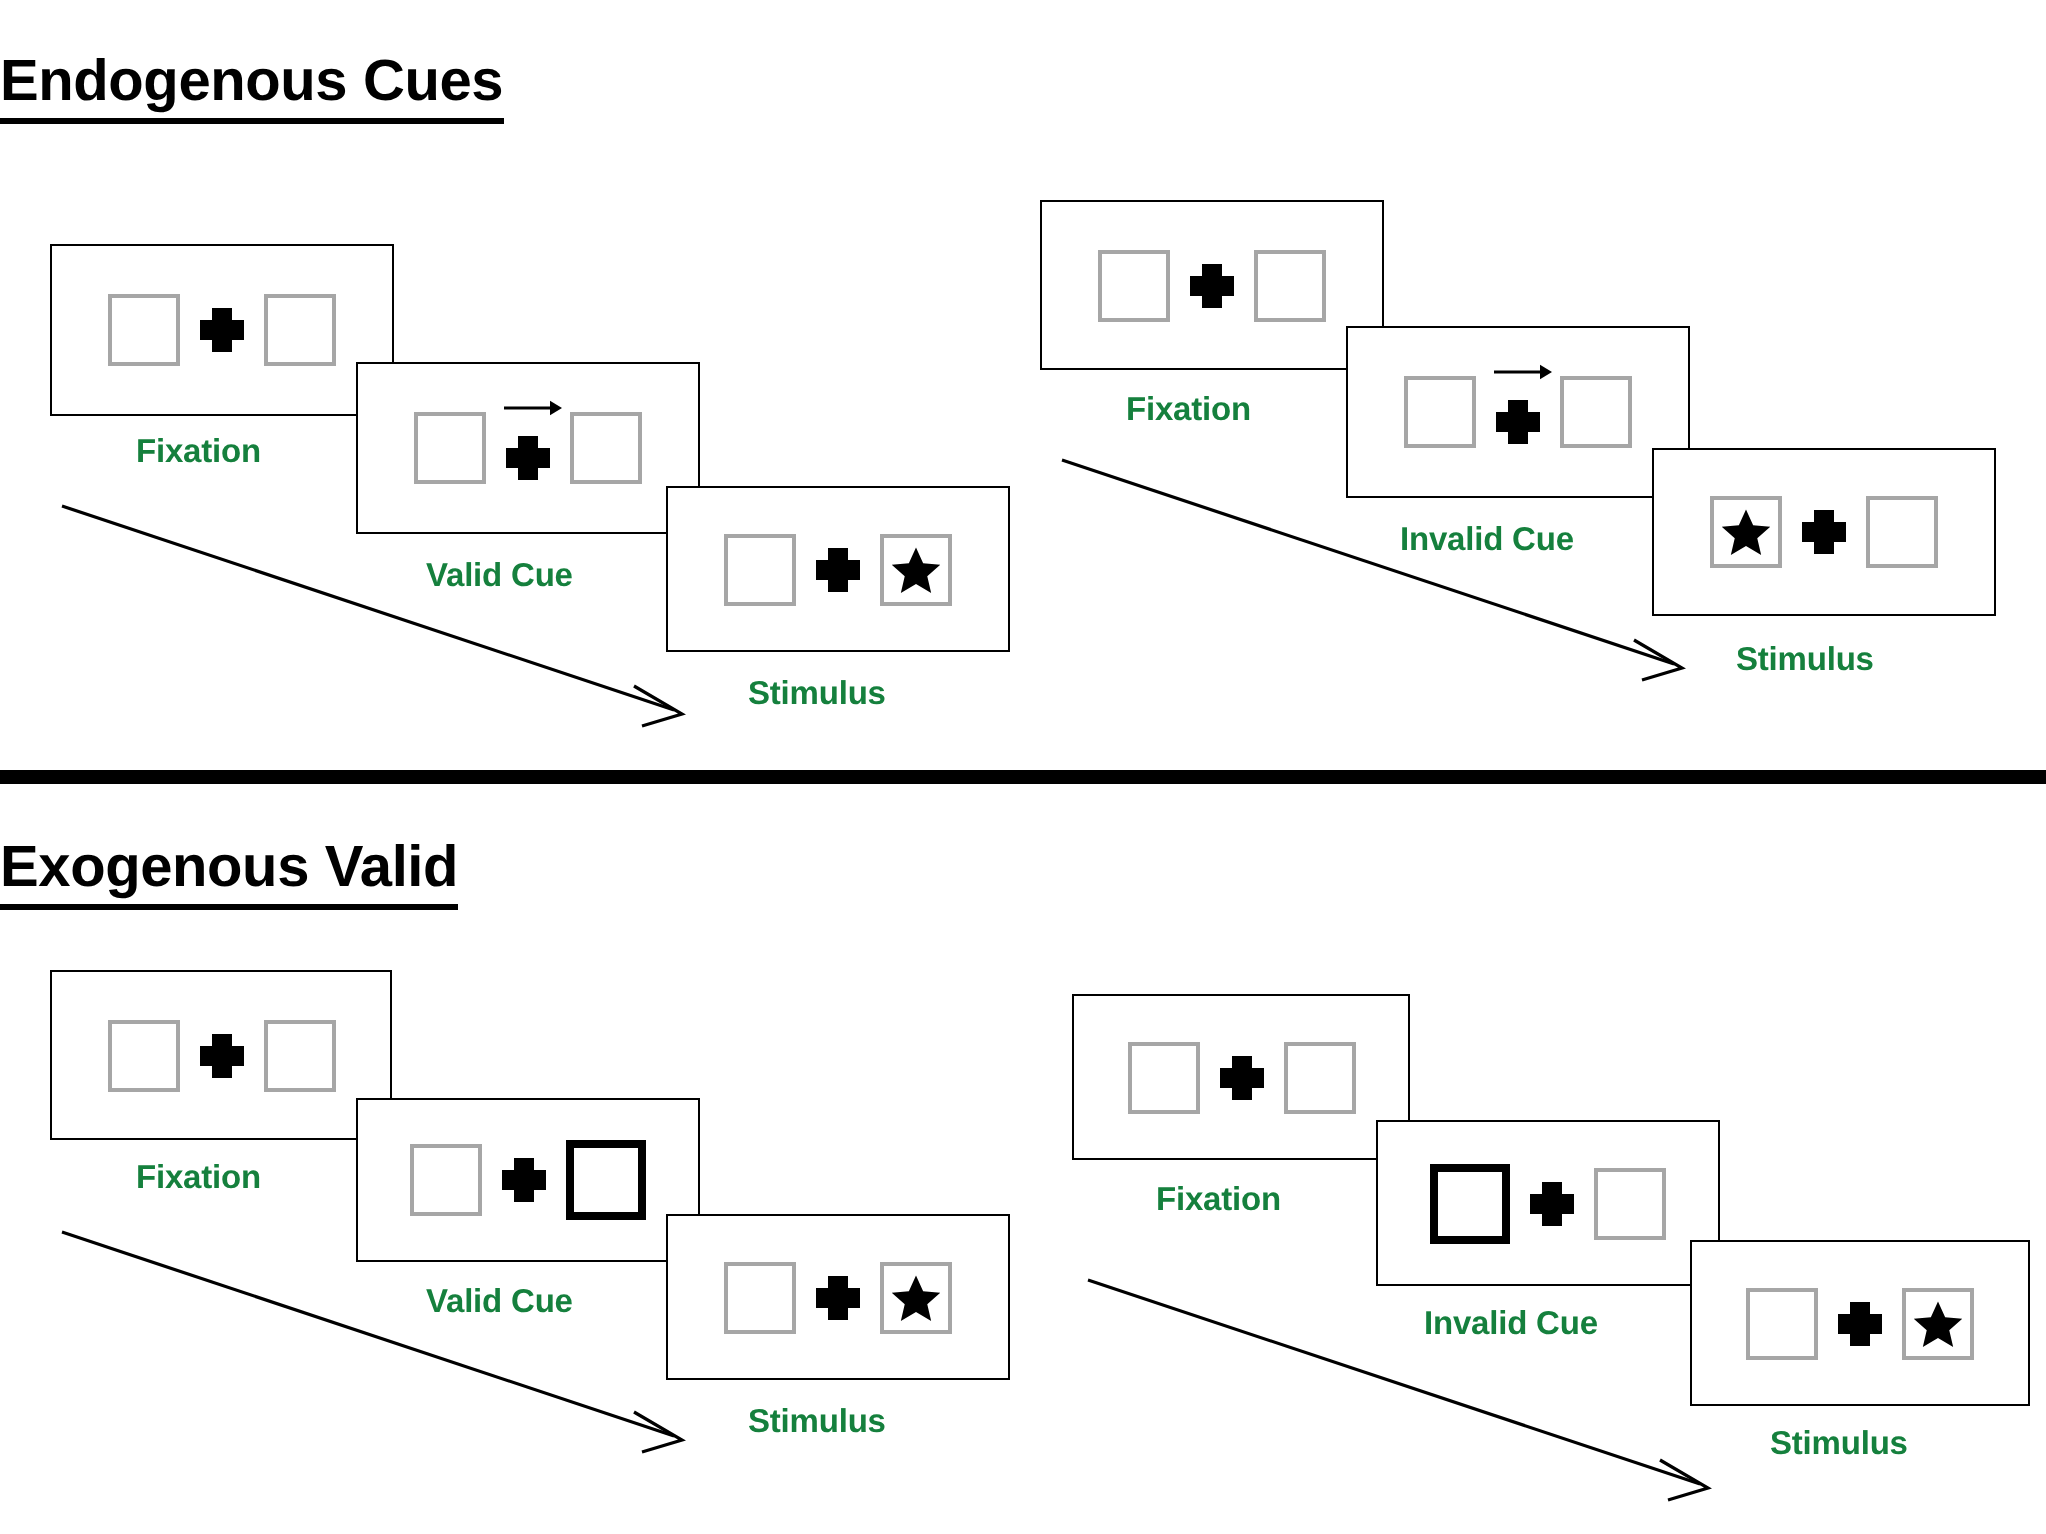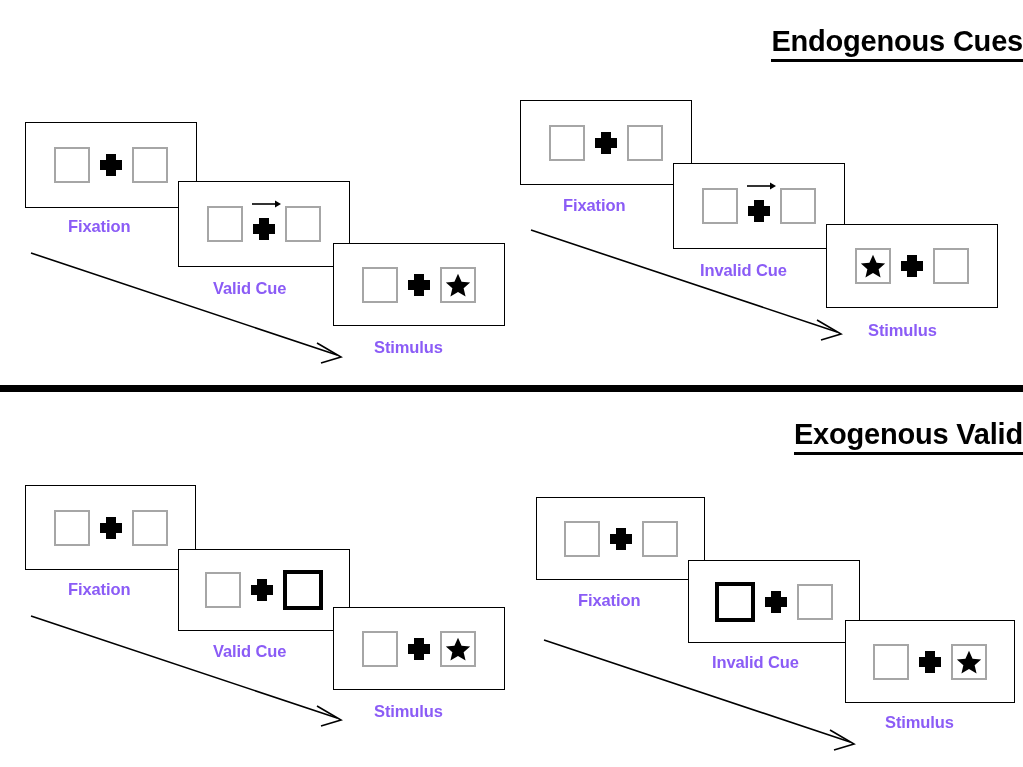--- a/index.html
+++ b/index.html
@@ -15,21 +15,21 @@
     background: #ffffff;
     font-family: "Liberation Sans", sans-serif;
     overflow: hidden;
   }
 
   
   .section-title {
     position: absolute;
     width: 100%;
     left: 0;
-    text-align: right;
+    text-align: left;
     font-family: "Liberation Sans", sans-serif;
     font-weight: bold;
     font-size: 29px;
     color: #000000;
     letter-spacing: -0.2px;
     white-space: nowrap;
   }
   .section-title span {
     border-bottom: 3px solid #000;
     padding-bottom: 2px;
@@ -133,21 +133,21 @@
     width: 26px;
     height: 26px;
   }
 
   
   .stage-label {
     position: absolute;
     font-family: "Liberation Sans", sans-serif;
     font-weight: bold;
     font-size: 16.5px;
-    color: #8b5cf6;
+    color: #15803d;
     white-space: nowrap;
     letter-spacing: -0.1px;
   }
 
   
   .flow-arrow {
     position: absolute;
     overflow: visible;
   }
 </style>

